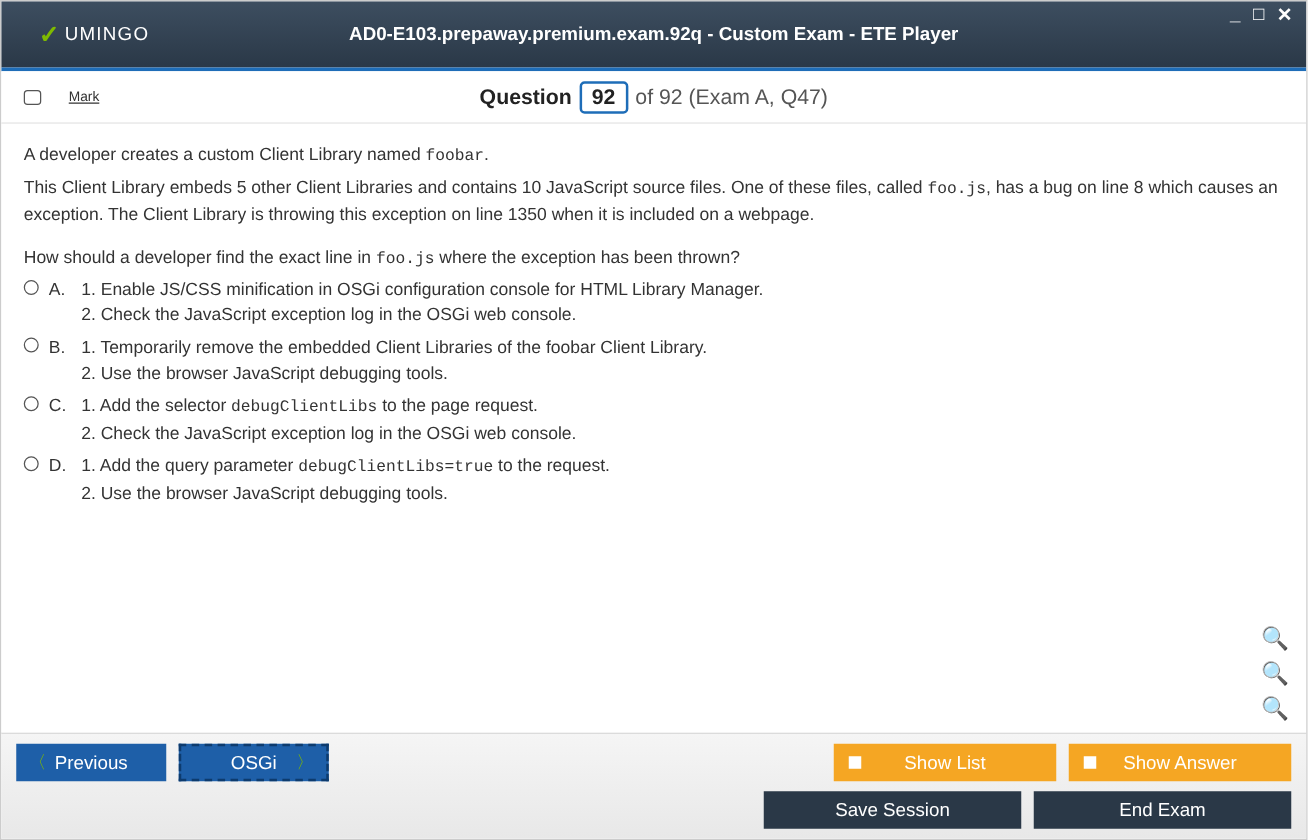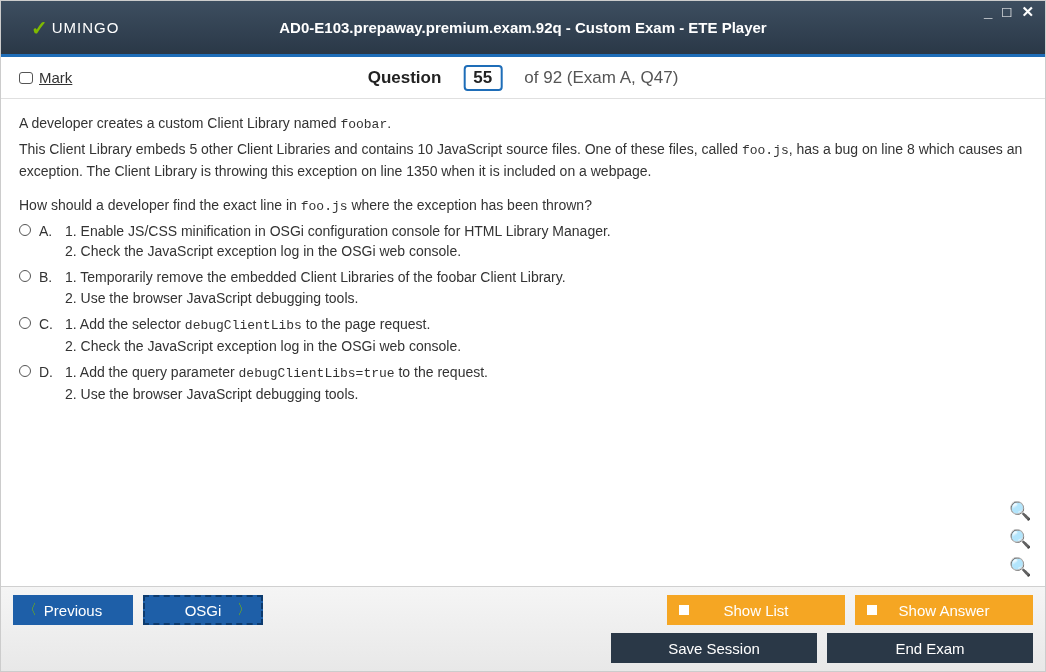--- a/index.html
+++ b/index.html
@@ -7,24 +7,24 @@
 
 .title-bar { background: linear-gradient(to bottom, #3d4e60 0%, #2a3847 100%); height: 56px; display: flex; align-items: center; padding: 0 10px 0 30px; position: relative; border-bottom: 3px solid #1e6db8; }
 .logo { display: flex; align-items: center; gap: 4px; }
 .logo-check { color: #7fba00; font-size: 20px; font-weight: bold; }
 .logo-text { color: #fff; font-size: 15px; letter-spacing: 1px; font-weight: 500; }
 .title-text { position: absolute; left: 50%; transform: translateX(-50%); color: #fff; font-size: 15px; font-weight: 600; }
 .win-controls { position: absolute; right: 8px; top: 2px; display: flex; gap: 4px; }
 .win-btn { color: #fff; font-size: 15px; cursor: pointer; padding: 0 3px; font-weight: bold; }
 
 .q-header { background: #fff; height: 42px; display: flex; align-items: center; padding: 0 18px; border-bottom: 1px solid #e0e0e0; position: relative; }
-.mark-box { display: flex; align-items: center; gap: 6px; font-size: 15px; color: #333; }
+.mark-box { display: flex; align-items: center; gap: 22px; font-size: 11px; color: #333; }
 .mark-check { width: 14px; height: 12px; border: 1.5px solid #555; border-radius: 3px; display: inline-block; }
 .mark-label { text-decoration: underline; }
-.q-info { position: absolute; left: 50%; transform: translateX(-50%); font-size: 17px; color: #555; display: flex; align-items: center; gap: 22px; }
+.q-info { position: absolute; left: 50%; transform: translateX(-50%); font-size: 17px; color: #555; display: flex; align-items: center; gap: 6px; }
 .q-info b { color: #222; font-weight: 700; }
 .q-num { border: 2px solid #1e6db8; border-radius: 4px; padding: 1px 8px; font-weight: 700; color: #222; }
 
 .content { flex: 1; background: #fff; padding: 14px 18px; overflow: auto; color: #333; font-size: 14px; line-height: 1.45; position: relative; }
 .content code, .mono { font-family: "Courier New", monospace; font-size: 13px; }
 .q-text p { margin-bottom: 4px; }
 .q-prompt { margin-top: 14px; margin-bottom: 14px; }
 .options { }
 .option { display: flex; align-items: flex-start; gap: 8px; margin-bottom: 6px; }
 .radio { width: 12px; height: 12px; border: 1.5px solid #555; border-radius: 50%; flex-shrink: 0; margin-top: 3px; }
@@ -65,21 +65,21 @@
   </div>
 </div>
 
 <div class="q-header">
   <div class="mark-box">
     <span class="mark-check"></span>
     <span class="mark-label"><span>Mark</span></span>
   </div>
   <div class="q-info">
     <b>Question</b>
-    <span class="q-num">55</span>
+    <span class="q-num">92</span>
     <span>of 92 (Exam A, Q47)</span>
   </div>
 </div>
 
 <div class="content">
   <div class="q-text">
     <p><span>A developer creates a custom Client Library named </span><span class="mono">foobar</span><span>.</span></p>
     <p><span>This Client Library embeds 5 other Client Libraries and contains 10 JavaScript source files. One of these files, called </span><span class="mono">foo.js</span><span>, has a bug on line 8 which causes an exception. The Client Library is throwing this exception on line 1350 when it is included on a webpage.</span></p>
     <p class="q-prompt"><span>How should a developer find the exact line in </span><span class="mono">foo.js</span><span> where the exception has been thrown?</span></p>
   </div>

